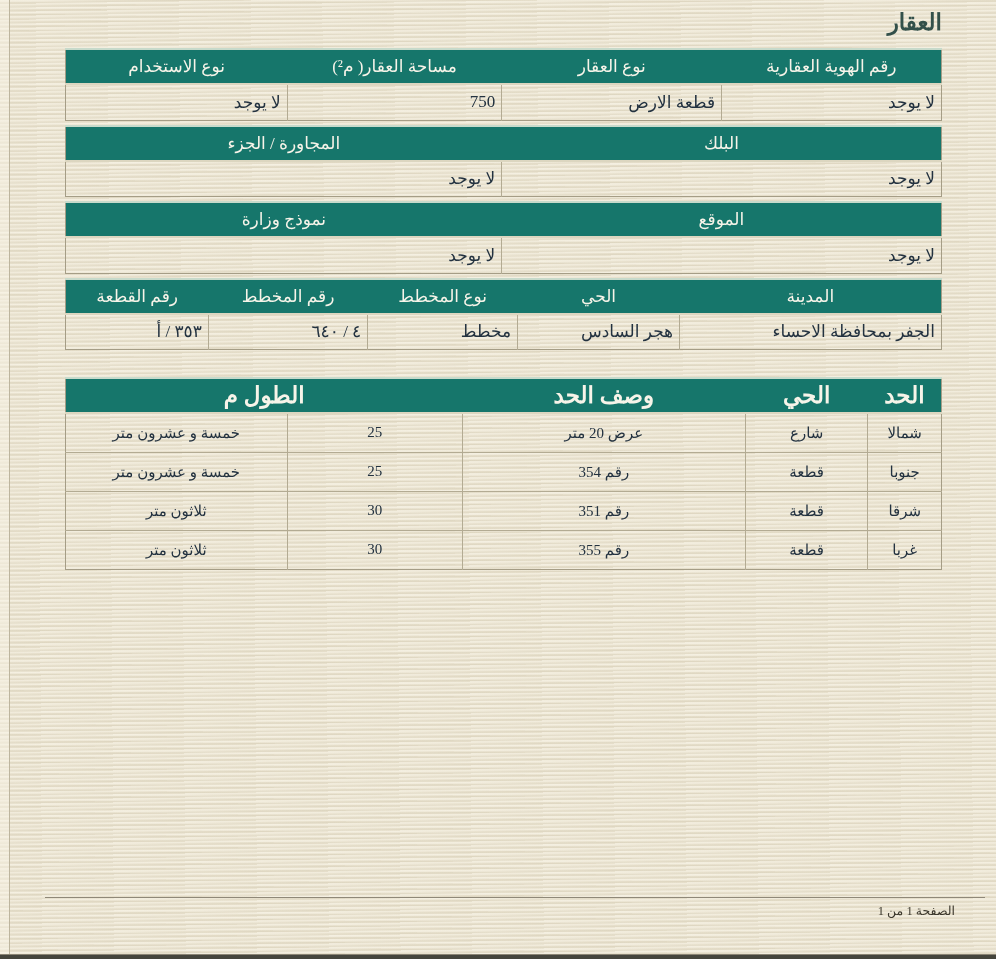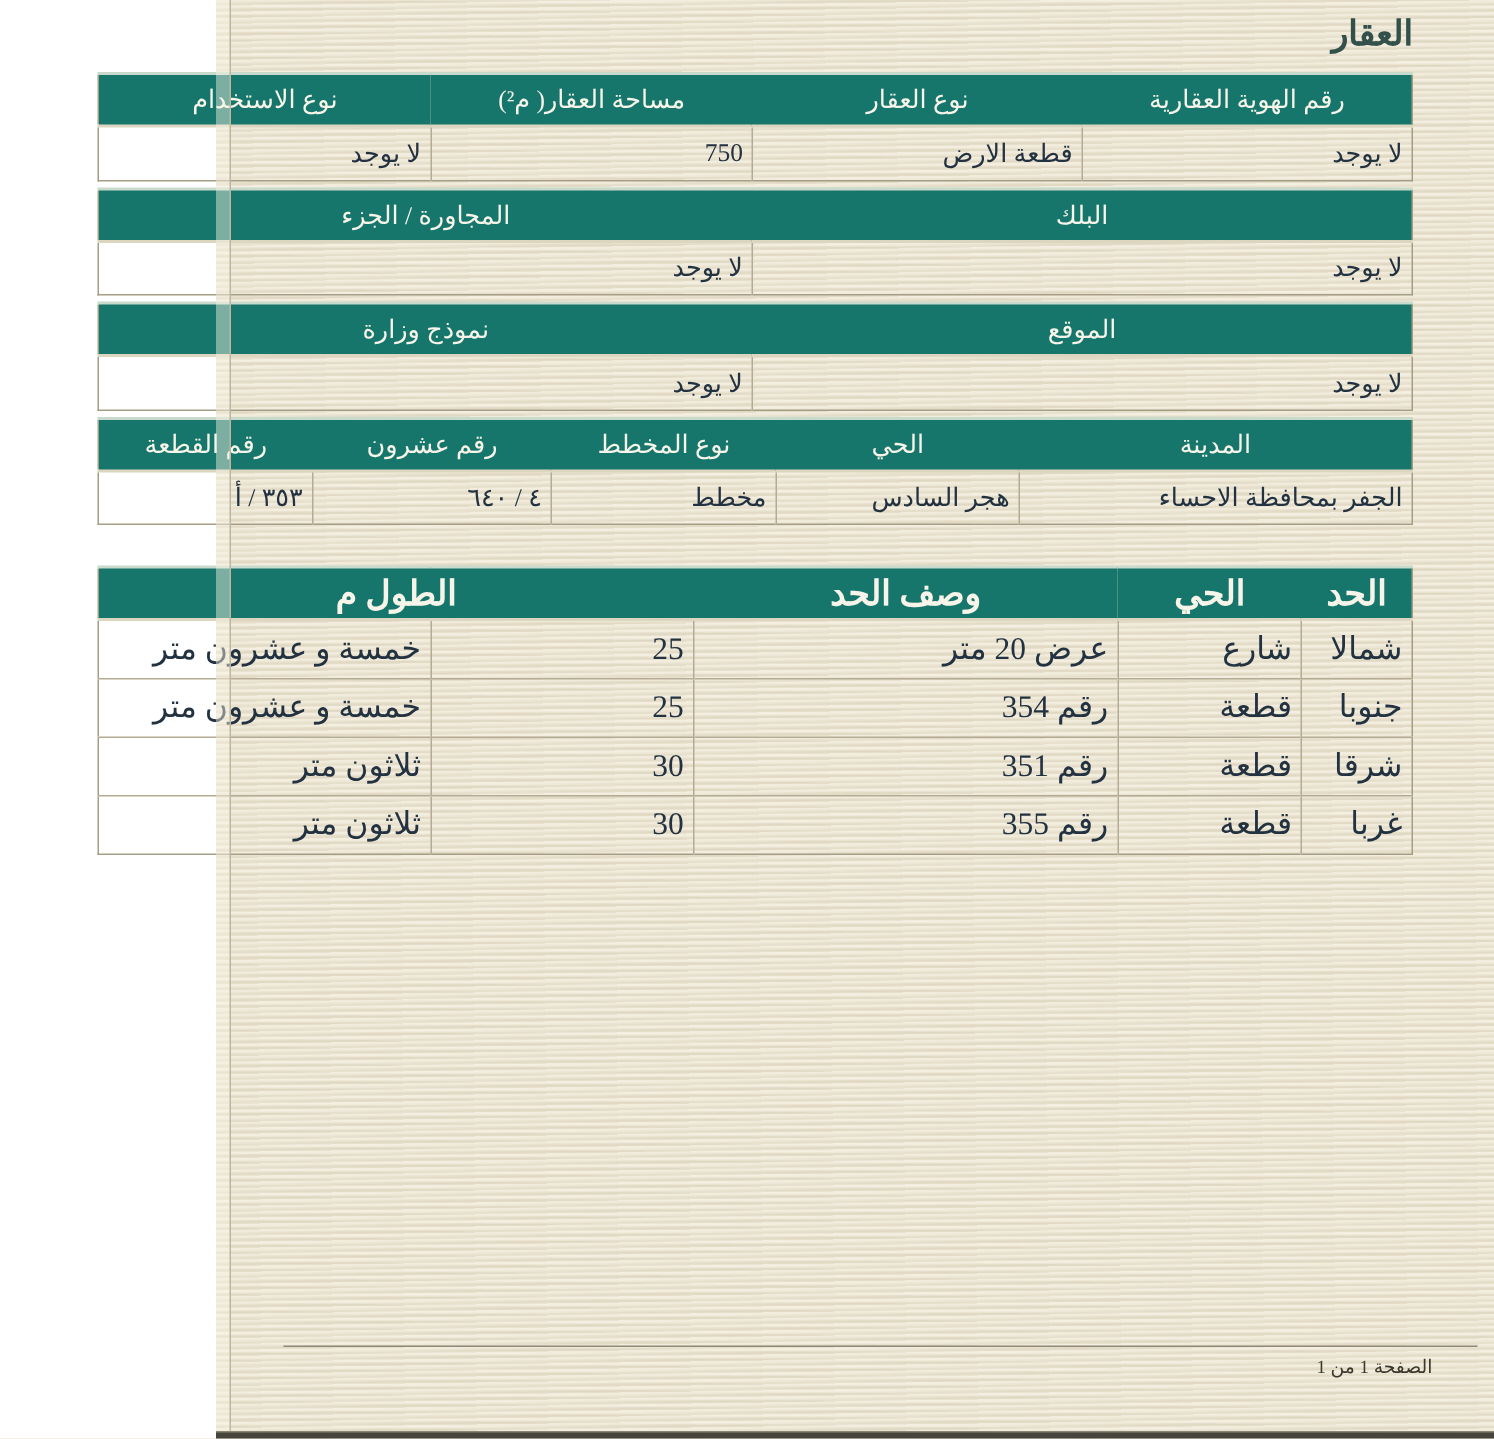--- a/index.html
+++ b/index.html
@@ -3,21 +3,21 @@
 <meta charset="utf-8">
 <style>
   * { margin:0; padding:0; box-sizing:border-box; }
   html,body { width:996px; height:959px; }
   body {
     font-family: "Liberation Serif", "DejaVu Serif", serif;
     overflow:hidden;
   }
   .page {
     position:relative;
-    width:852px; height:959px;
+    width:996px; height:959px;
     background-color:#e9e2cf;
     background-image:
       repeating-linear-gradient(179.2deg, rgba(249,245,233,0.55) 0px, rgba(249,245,233,0.55) 1px, rgba(249,245,233,0) 2px, rgba(193,183,155,0.20) 3px, rgba(249,245,233,0) 4px),
       repeating-linear-gradient(180.8deg, rgba(214,205,180,0.18) 0px, rgba(214,205,180,0.18) 1px, rgba(249,245,233,0) 2.5px, rgba(249,245,233,0.35) 4px, rgba(249,245,233,0) 5.5px);
     direction:rtl;
   }
   .title {
     padding:8px 54px 10px 0;
     font-size:23px;
     font-weight:bold;
@@ -53,23 +53,23 @@
     height:36px;
     text-align:right;
     vertical-align:middle;
     padding:2px 6px;
   }
   table.sec tr.vrow td + td { border-right:1px solid #b3ab93; }
 
   table.bounds { margin-top:27px; }
   table.bounds tbody td {
     color:#233240;
-    font-size:21px;
+    font-size:15px;
     height:39px;
-    text-align:right;
+    text-align:center;
     vertical-align:middle;
     padding:2px 6px;
   }
   table.bounds tbody td + td { border-right:1px solid #b3ab93; }
   table.bounds tbody tr + tr td { border-top:1px solid #b3ab93; }
   table.bounds thead th {
     background:#16766b;
     color:#f7f4e9;
     font-weight:bold;
     font-size:23px;
@@ -188,21 +188,21 @@
           <col style="width:18.5%">
           <col style="width:17.1%">
           <col style="width:18.2%">
           <col>
         </colgroup>
       <tbody>
           <tr class="hrow">
         <th>المدينة</th>
         <th>الحي</th>
         <th>نوع المخطط</th>
-        <th>رقم عشرون</th>
+        <th>رقم المخطط</th>
         <th>رقم القطعة</th>
       </tr>
       <tr class="vrow">
         <td>الجفر بمحافظة الاحساء</td>
         <td>هجر السادس</td>
         <td>مخطط</td>
         <td class="num">٤ / ٦٤٠</td>
         <td class="num">٣٥٣ / أ</td>
       </tr>
     </tbody>

